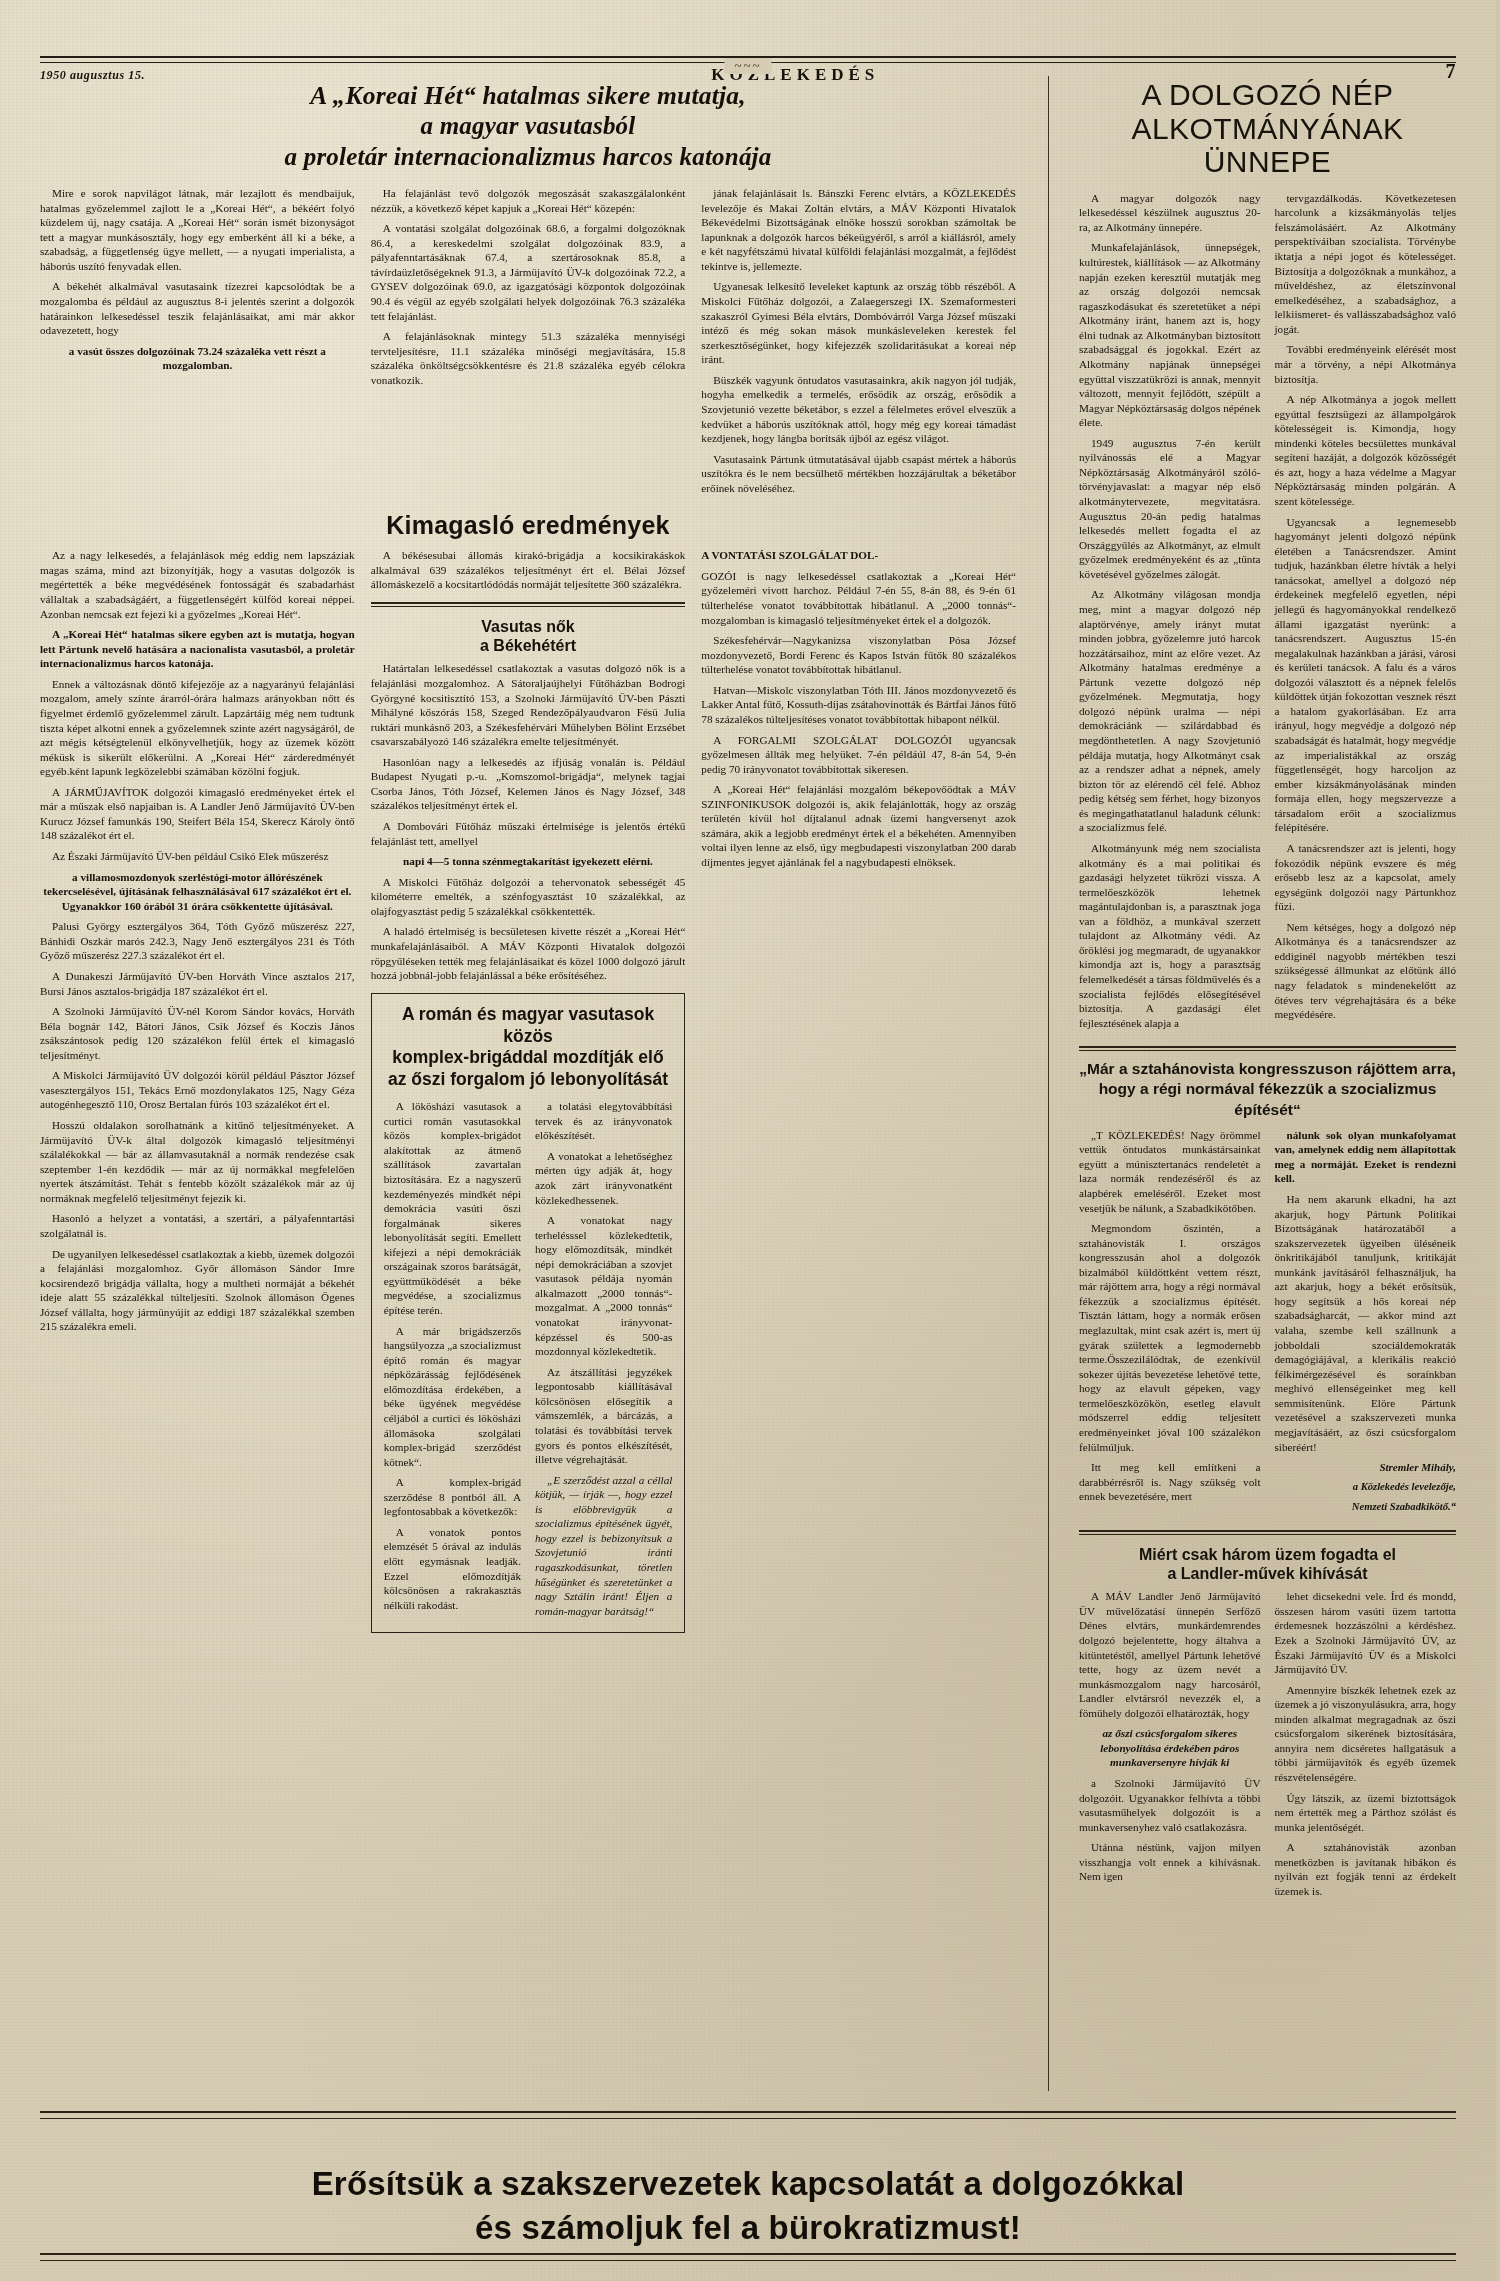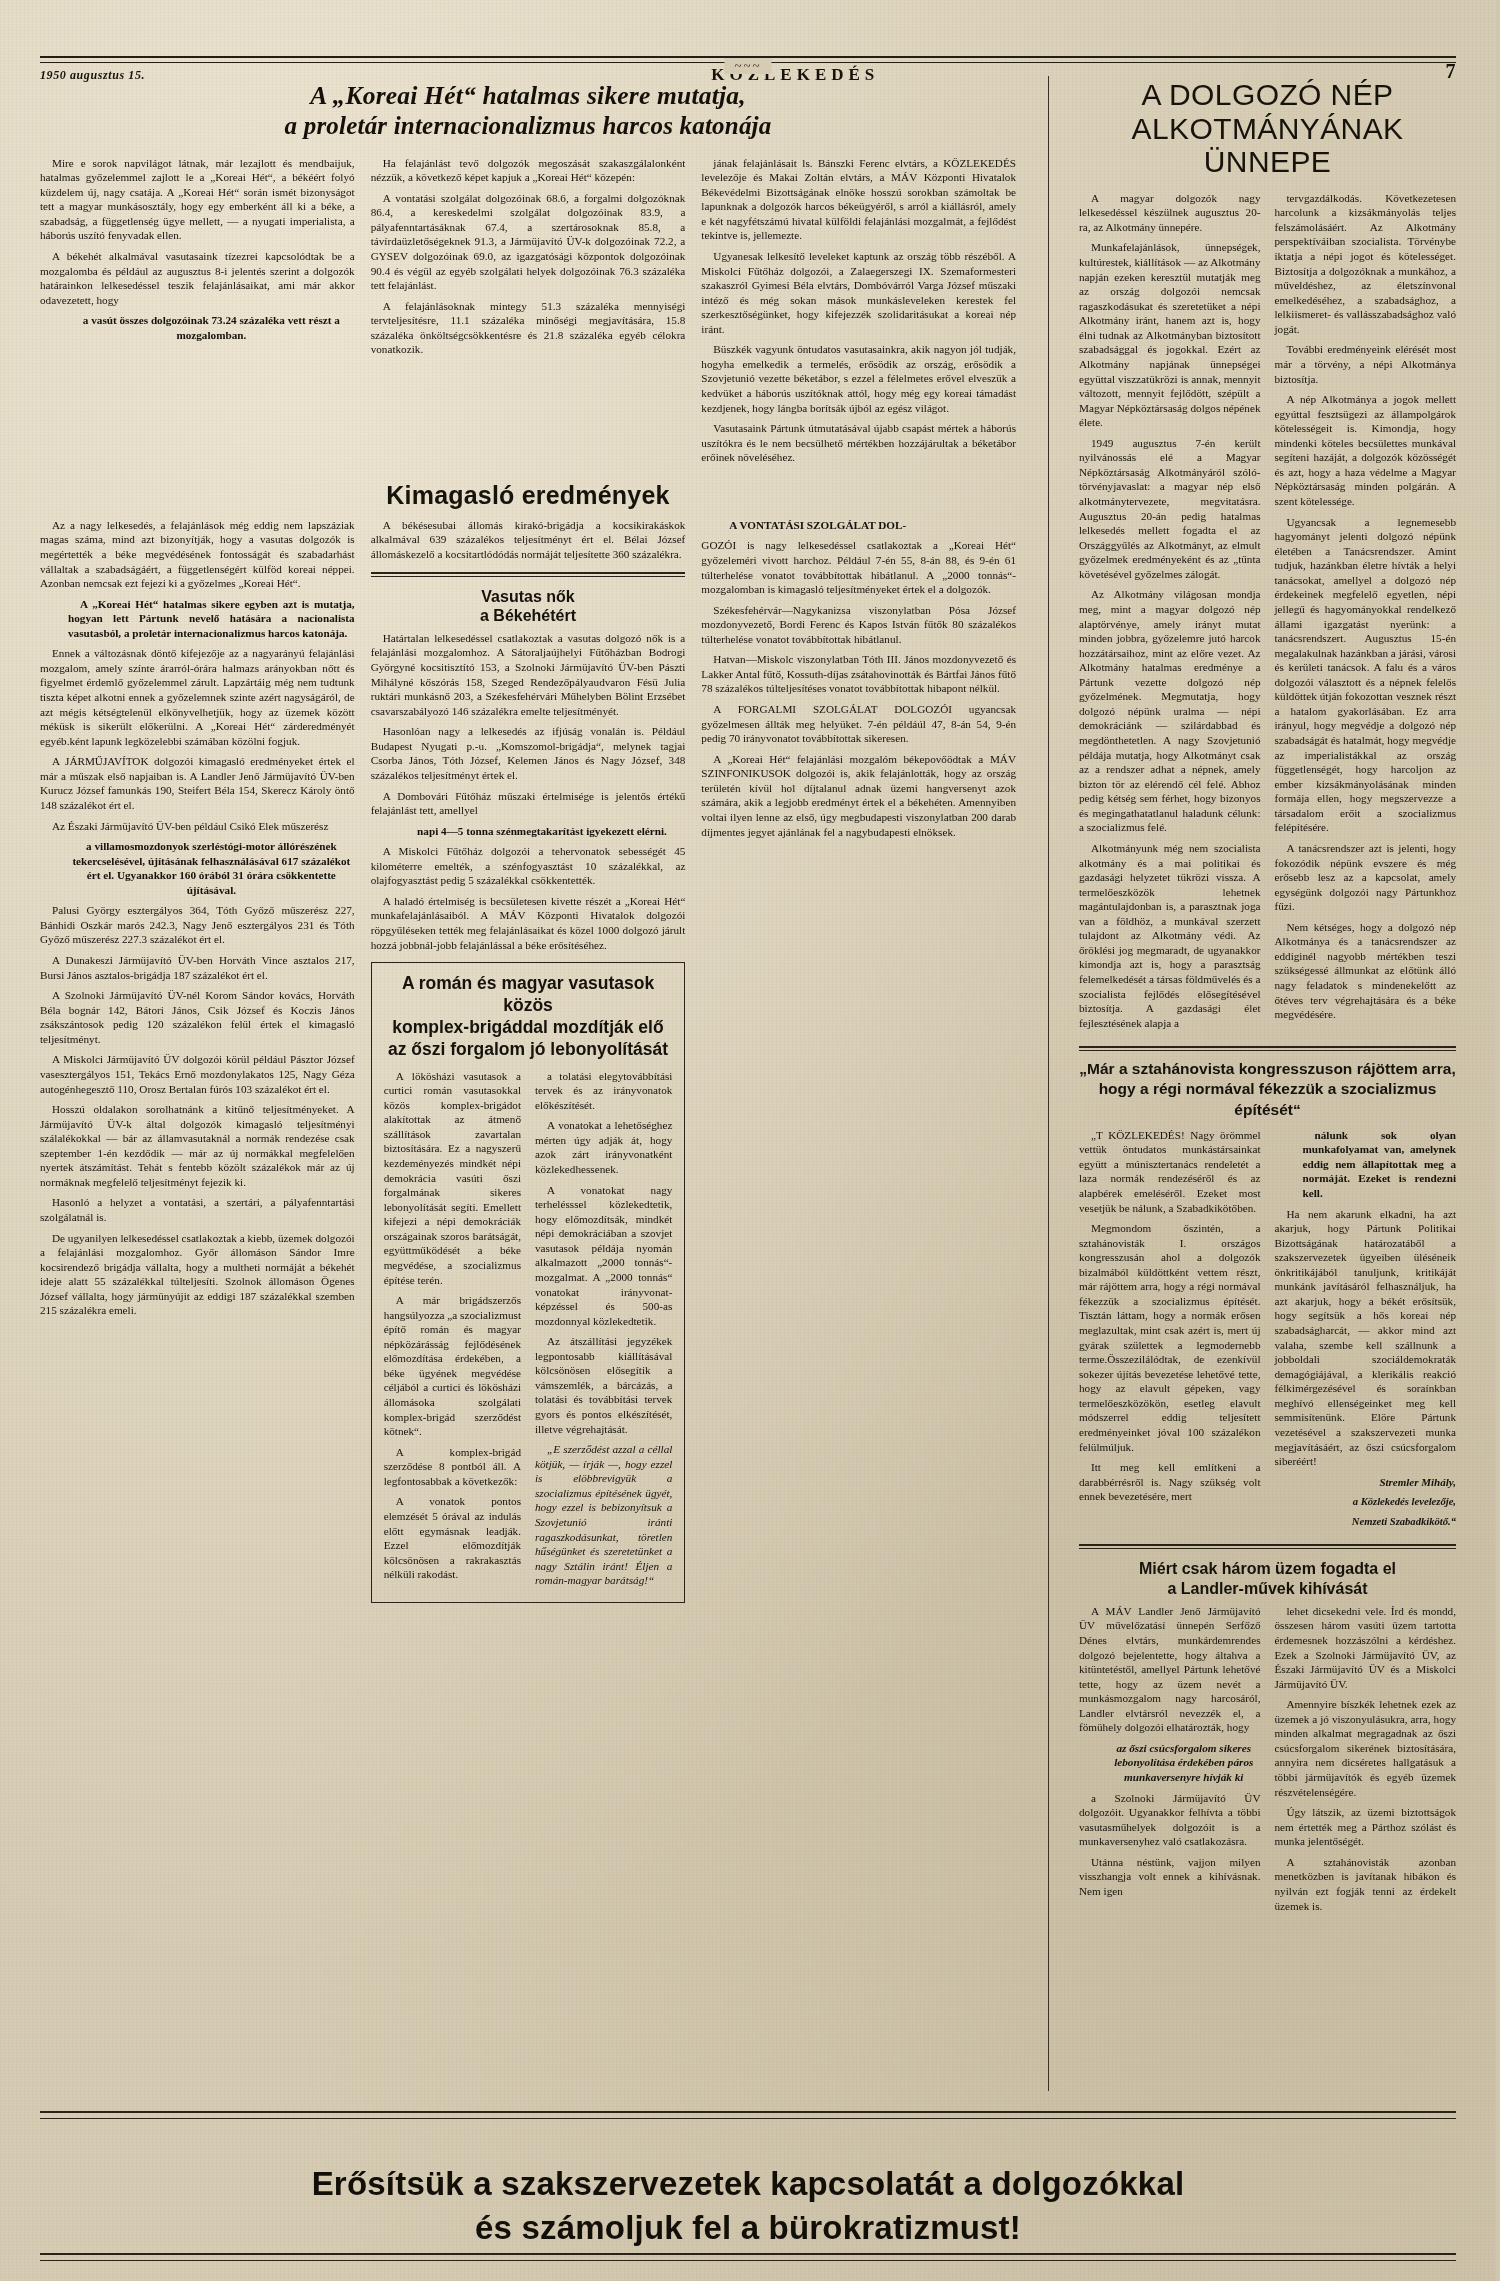--- a/index.html
+++ b/index.html
@@ -77,21 +77,21 @@
   .headline .l1{font-size:25.5px;}
   .headline .l2{font-size:25.5px;}
   .headline .l3{font-size:25px;}
   .headline .l4{font-size:25px;}
 
   .cols3{display:flex;gap:16px;}
   .col{flex:1;}
   p{margin:0 0 6px 0;text-align:justify;font-size:11.2px;line-height:1.30;
     text-indent:12px;hyphens:auto;}
   p.noind{text-indent:0;}
-  .bold{font-weight:bold;margin-left:28px;}
+  .bold{font-weight:bold;}
   .ital{font-style:italic;}
   .center{text-align:center;text-indent:0;}
   .sechead{
     font-family:"Liberation Sans",sans-serif;
     font-weight:bold;text-align:center;font-size:25px;
     margin:10px 0 8px 0;letter-spacing:.2px;
   }
   .subhead{
     font-family:"Liberation Sans",sans-serif;
     font-weight:bold;text-align:center;font-size:16px;
@@ -153,20 +153,21 @@
   <div class="rule-top"></div>
   <div class="rule-top2"></div>
   <div class="orn">~~~</div>
 
   <div class="body">
 
     <div class="leftzone">
 
       <div class="headline">
         <div class="l1">A „Koreai Hét“ hatalmas sikere mutatja,</div>
+        <div class="l3">a magyar vasutasból</div>
         <div class="l4">a proletár internacionalizmus harcos katonája</div>
       </div>
 
       <div class="cols3">
         <div class="col">
           <p>Mire e sorok napvilágot látnak, már lezajlott és mendbaijuk, hatalmas győzelemmel zajlott le a „Koreai Hét“, a békéért folyó küzdelem új, nagy csatája. A „Koreai Hét“ során ismét bizonyságot tett a magyar munkásosztály, hogy egy emberként áll ki a béke, a szabadság, a függetlenség ügye mellett, — a nyugati imperialista, a háborús uszító fenyvadak ellen.</p>
           <p>A békehét alkalmával vasutasaink tízezrei kapcsolódtak be a mozgalomba és például az augusztus 8-i jelentés szerint a dolgozók határainkon lelkesedéssel teszik felajánlásaikat, ami már akkor odavezetett, hogy</p>
           <p class="bold center">a vasút összes dolgozóinak 73.24 százaléka vett részt a mozgalomban.</p>
         </div>
         <div class="col">

